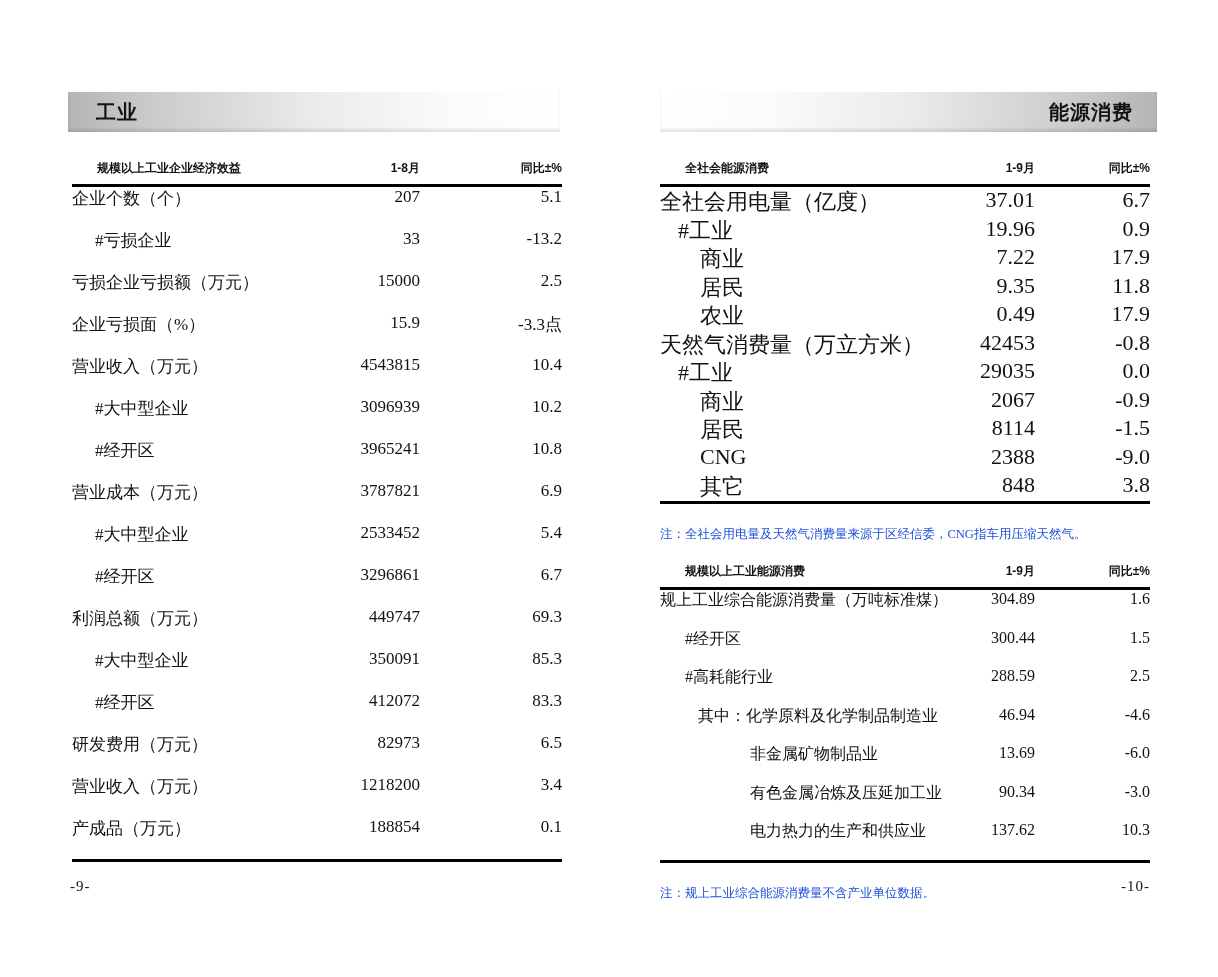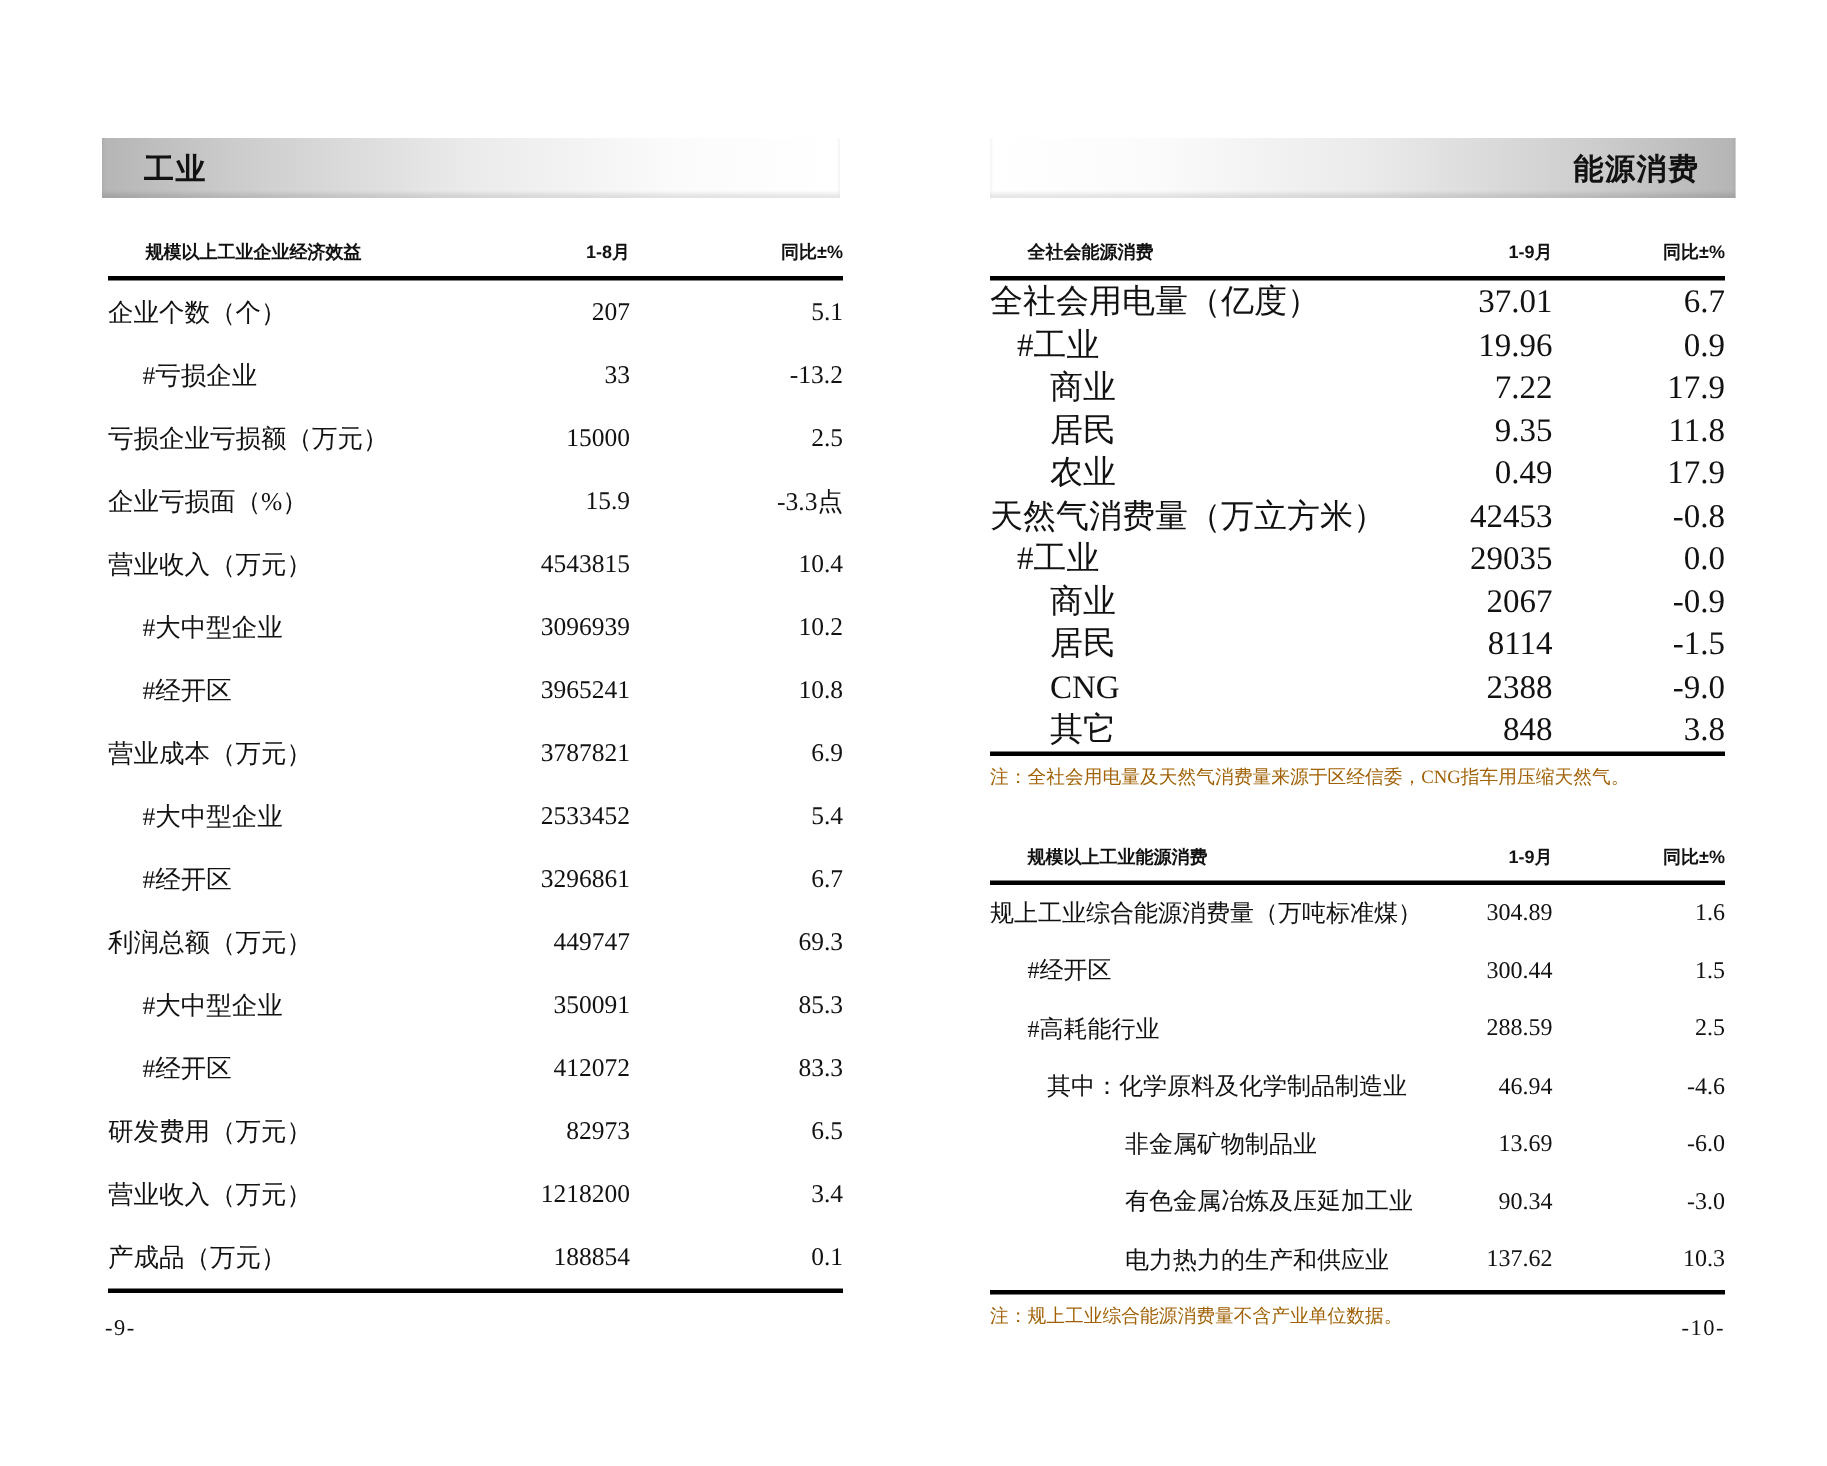--- a/index.html
+++ b/index.html
@@ -36,31 +36,31 @@
     font-family:"Liberation Sans","DejaVu Sans",sans-serif;
     font-weight:bold; font-size:12px; white-space:nowrap;
   }
   .thead .c-label { padding-left:25px; }
   .c-label { flex:1; min-width:0; white-space:nowrap; overflow:visible; }
   .c-val   { width:120px; text-align:right; white-space:nowrap; }
   .c-yoy   { text-align:right; white-space:nowrap; }
   .t-left .c-yoy { width:142px; }
   .t-r1 .c-yoy, .t-r2 .c-yoy { width:115px; }
   .rows { border-bottom:3px solid #000; }
-  .row  { display:flex; align-items:center; }
+  .row  { display:flex; }
   .t-left .row { height:42px;   font-size:17px; }
   .t-r1  .row { height:28.5px; font-size:22px; }
   .t-r2  .row { height:38.5px; font-size:16px; }
   .t-left .indent-1 { padding-left:23px; }
   .t-r1 .indent-1 { padding-left:18px; }
   .t-r1 .indent-2 { padding-left:40px; }
   .t-r2 .indent-1 { padding-left:25px; }
   .t-r2 .indent-2 { padding-left:38px; }
   .t-r2 .indent-3 { padding-left:90px; }
-  .note { margin-top:6px; font-size:12.5px; white-space:nowrap; color:#a16207; }
+  .note { margin-top:22px; font-size:12.5px; white-space:nowrap; color:#1d4ed8; }
   .pagenum { position:absolute; font-size:15px; letter-spacing:1px; }
   .pagenum-left  { left:70px; top:878px; }
   .pagenum-right { left:660px; top:878px; width:490px; text-align:right; }
 </style>
 </head>
 <body>
 
 <div class="band band-left">
   <span>工业</span>
 </div>

